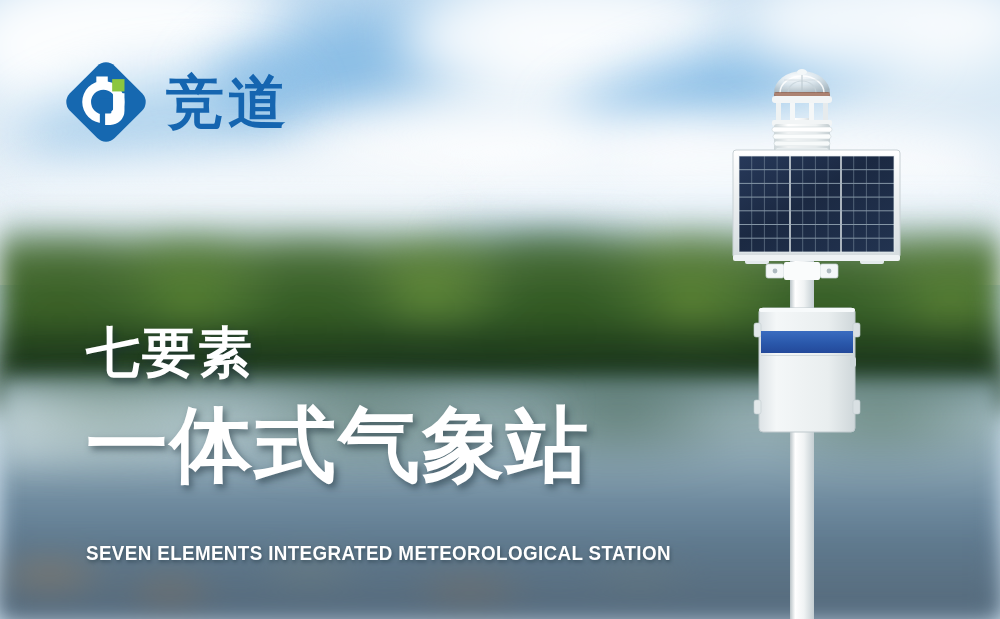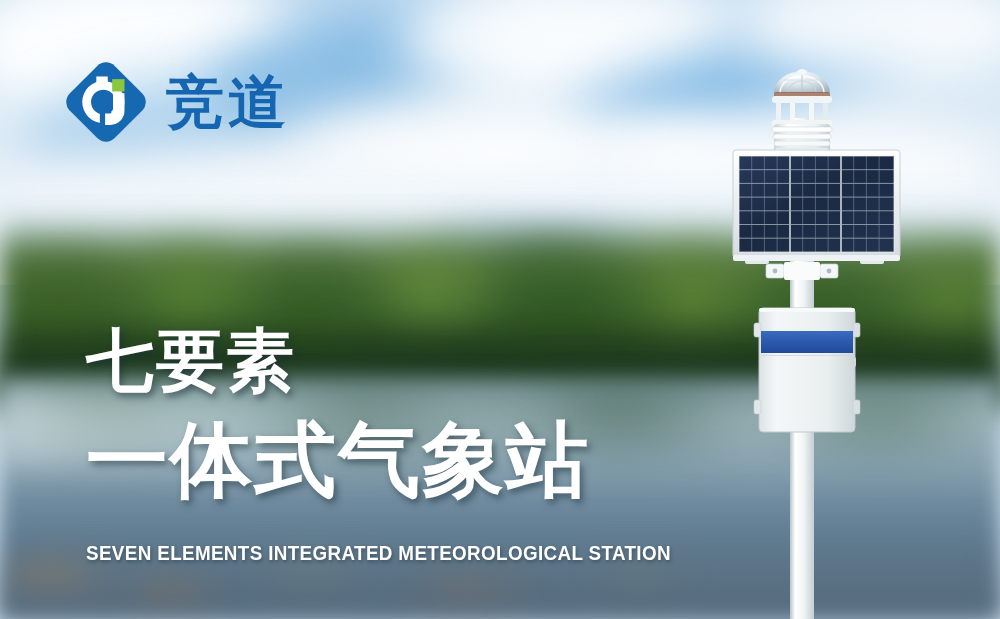--- a/index.html
+++ b/index.html
@@ -113,21 +113,21 @@
     color:#1565b0;white-space:nowrap;
   }
 
   
   #headline{position:absolute;left:86px;top:324px;}
   .hl-line{
     color:#fff;font-weight:bold;line-height:1.06;white-space:nowrap;
     text-shadow:3px 4px 7px rgba(26,46,56,.55);
     letter-spacing:2px;
   }
-  .hl-1{font-size:68px;}
+  .hl-1{font-size:54px;}
   .hl-2{font-size:82px;margin-top:21px;text-align:right;}
   #subtitle{
     position:absolute;left:86px;top:542px;
     color:#fff;font-size:20px;font-weight:bold;letter-spacing:.4px;
     white-space:nowrap;
     transform:scaleX(.94);transform-origin:left center;
     text-shadow:1px 2px 4px rgba(26,46,56,.5);
   }
 
   

